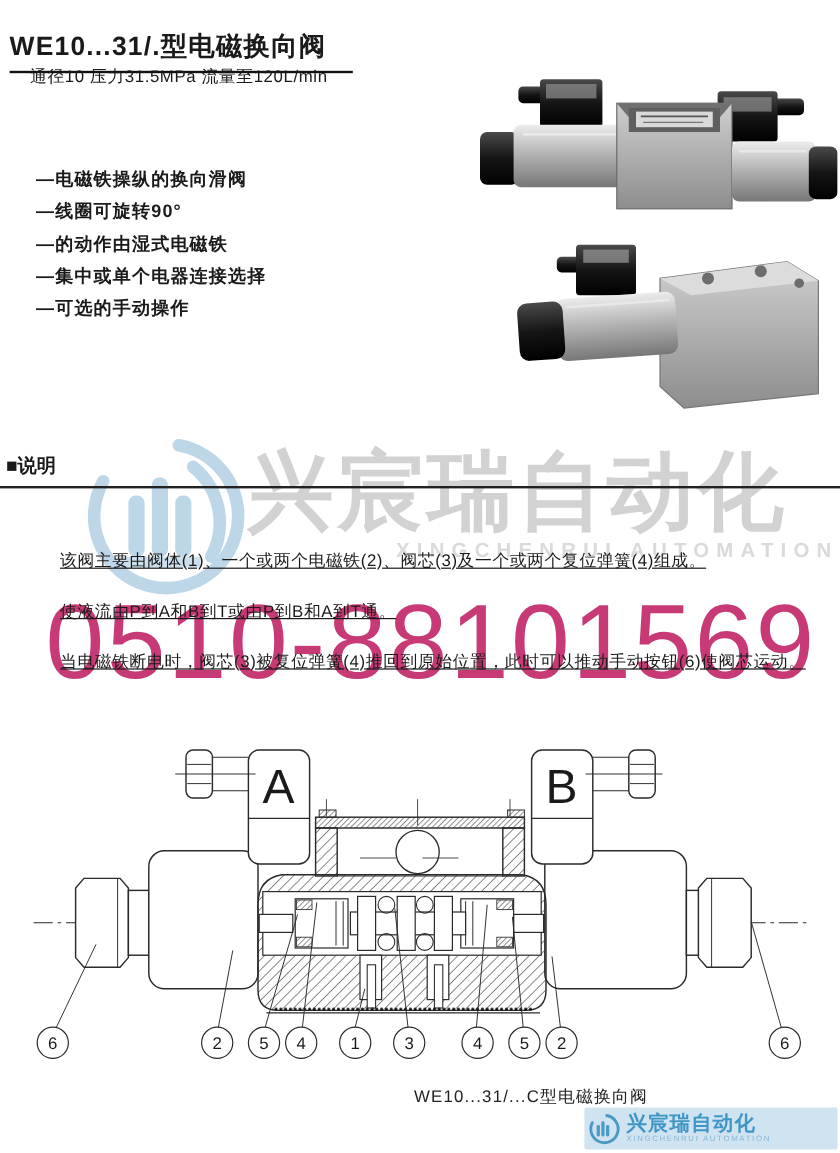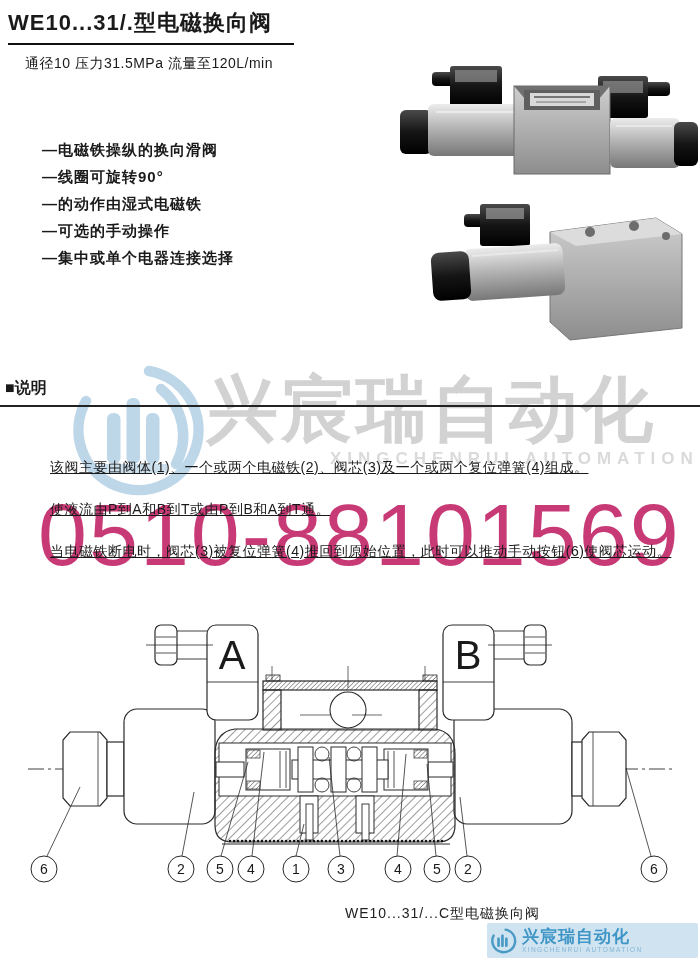--- a/index.html
+++ b/index.html
@@ -9,21 +9,21 @@
   .wm{position:absolute;z-index:0;pointer-events:none;}
   .wm-brand{left:206px;top:362px;font-size:72px;font-weight:bold;color:#c7c7c7;letter-spacing:3px;opacity:.8;white-space:nowrap;}
   .wm-brand-en{left:330px;top:449px;font-size:17px;font-weight:bold;color:#d6d6d6;letter-spacing:6px;opacity:.9;white-space:nowrap;}
   .wm-phone{left:38px;top:484px;font-size:88px;font-weight:400;color:#be185d;letter-spacing:2px;opacity:.85;white-space:nowrap;}
   .wm-logo{left:56px;top:356px;opacity:.65;}
   
   .content{position:absolute;z-index:2;}
   .title-wrap{left:8px;top:16px;}
   h1.title{margin:0;font-size:22px;font-weight:bold;letter-spacing:1px;border-bottom:2px solid #111;display:inline-block;padding:0 6px 5px 0;min-width:280px;}
   .subtitle{left:25px;top:55px;font-size:14px;font-weight:normal;letter-spacing:.5px;}
-  .features{left:30px;top:136px;margin-left:12px;}
+  .features{left:30px;top:136px;}
   .feature{font-size:15px;font-weight:bold;line-height:27px;letter-spacing:1px;}
   .section-head{left:0;top:378px;width:700px;border-bottom:2px solid #222;padding:0 0 6px 5px;}
   .section-label{font-size:16px;font-weight:bold;}
   .desc{left:6px;top:438px;width:688px;}
   .desc p{margin:16px;font-size:14px;line-height:26px;text-indent:2em;letter-spacing:.5px;text-decoration:underline;}
   .caption{left:140px;top:905px;width:400px;text-align:right;font-size:14px;letter-spacing:1px;color:#222;}
   
   .photo1{left:392px;top:60px;}
   .photo2{left:420px;top:190px;}
   
@@ -48,21 +48,21 @@
       <rect x="34" y="38" width="9" height="34" rx="4"></rect>
       <rect x="47" y="28" width="9" height="44" rx="4"></rect>
       <rect x="60" y="38" width="9" height="34" rx="4"></rect>
       <path d="M28,72 h46 v6 h-46 z" opacity=".8"></path>
     </g>
   </svg>
   <div class="wm wm-brand">兴宸瑞自动化</div>
   <div class="wm wm-brand-en">XINGCHENRUI AUTOMATION</div>
   <div class="wm wm-phone">0510-88101569</div>
 
-  <div class="content title-wrap" style="position:absolute;left:8px;top:8px;">
+  <div class="content title-wrap" style="position:absolute;left:8px;top:24px;">
     <h1 class="title">WE10...31/.型电磁换向阀</h1>
   </div>
   <div class="content subtitle" style="position:absolute;">通径10  压力31.5MPa  流量至120L/min</div>
 
   <svg class="content photo1" style="position:absolute;" width="306" height="150" viewBox="0 0 306 150">
     <defs>
       <linearGradient id="metal" x1="0" y1="0" x2="0" y2="1">
         <stop offset="0" stop-color="#ececec"></stop>
           <stop offset=".45" stop-color="#b5b5b5"></stop>
           <stop offset="1" stop-color="#777"></stop>
@@ -117,22 +117,22 @@
     <rect x="44" y="56" width="100" height="52" rx="8" fill="url(#metal)" transform="rotate(-4 94 82)"></rect>
 
     <rect x="12" y="62" width="38" height="48" rx="8" fill="url(#dark)" transform="rotate(-4 31 86)"></rect>
     <line x1="52" y1="66" x2="138" y2="60" stroke="#f2f2f2" stroke-width="2" opacity=".6"></line>
   </svg>
 
   <div class="content features" style="position:absolute;">
     <div class="feature">—电磁铁操纵的换向滑阀</div>
     <div class="feature">—线圈可旋转90°</div>
     <div class="feature">—的动作由湿式电磁铁</div>
+    <div class="feature">—集中或单个电器连接选择</div>
     <div class="feature">—可选的手动操作</div>
-    <div class="feature">—集中或单个电器连接选择</div>
   </div>
 
   <div class="content section-head" style="position:absolute;">
     <span class="section-label">■说明</span>
   </div>
 
   <div class="content desc" style="position:absolute;">
     <p>该阀主要由阀体(1)、一个或两个电磁铁(2)、阀芯(3)及一个或两个复位弹簧(4)组成。</p>
     <p>使液流由P到A和B到T或由P到B和A到T通。</p>
     <p>当电磁铁断电时，阀芯(3)被复位弹簧(4)推回到原始位置，此时可以推动手动按钮(6)使阀芯运动。</p>

